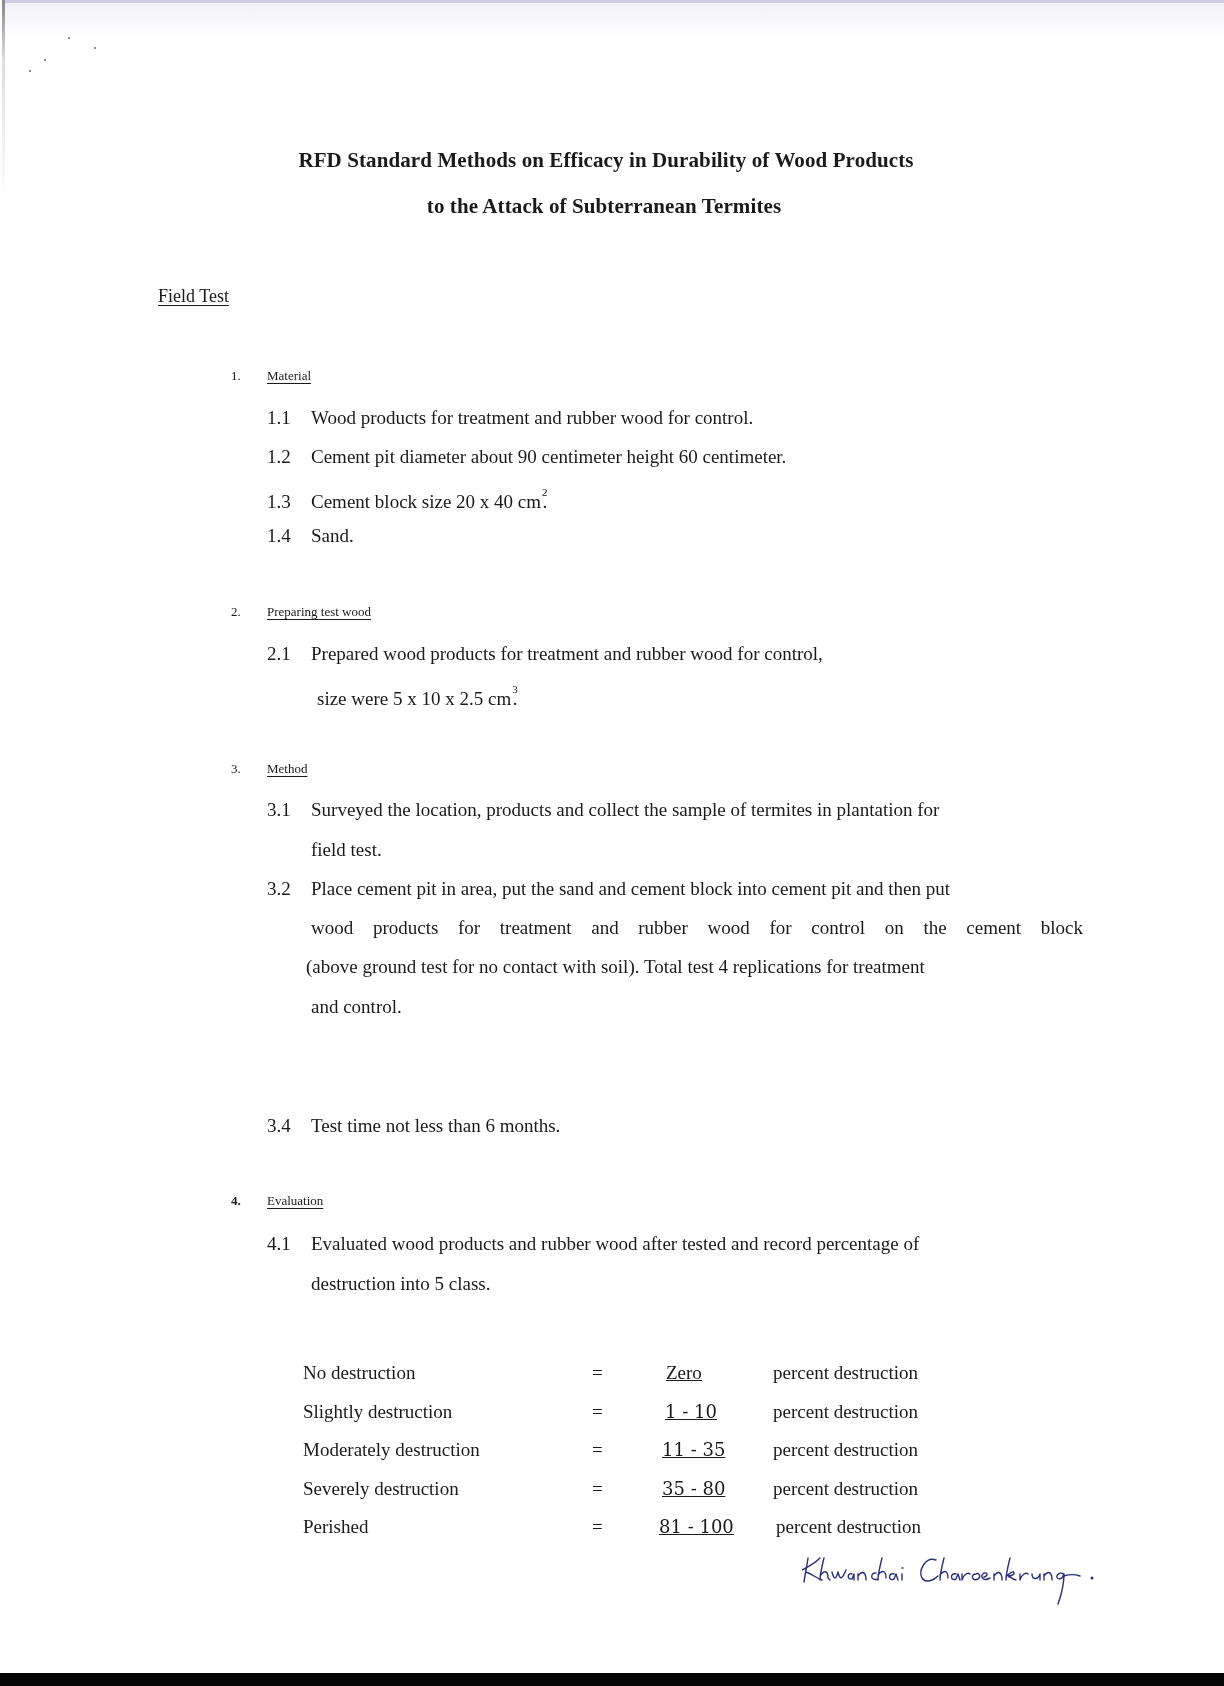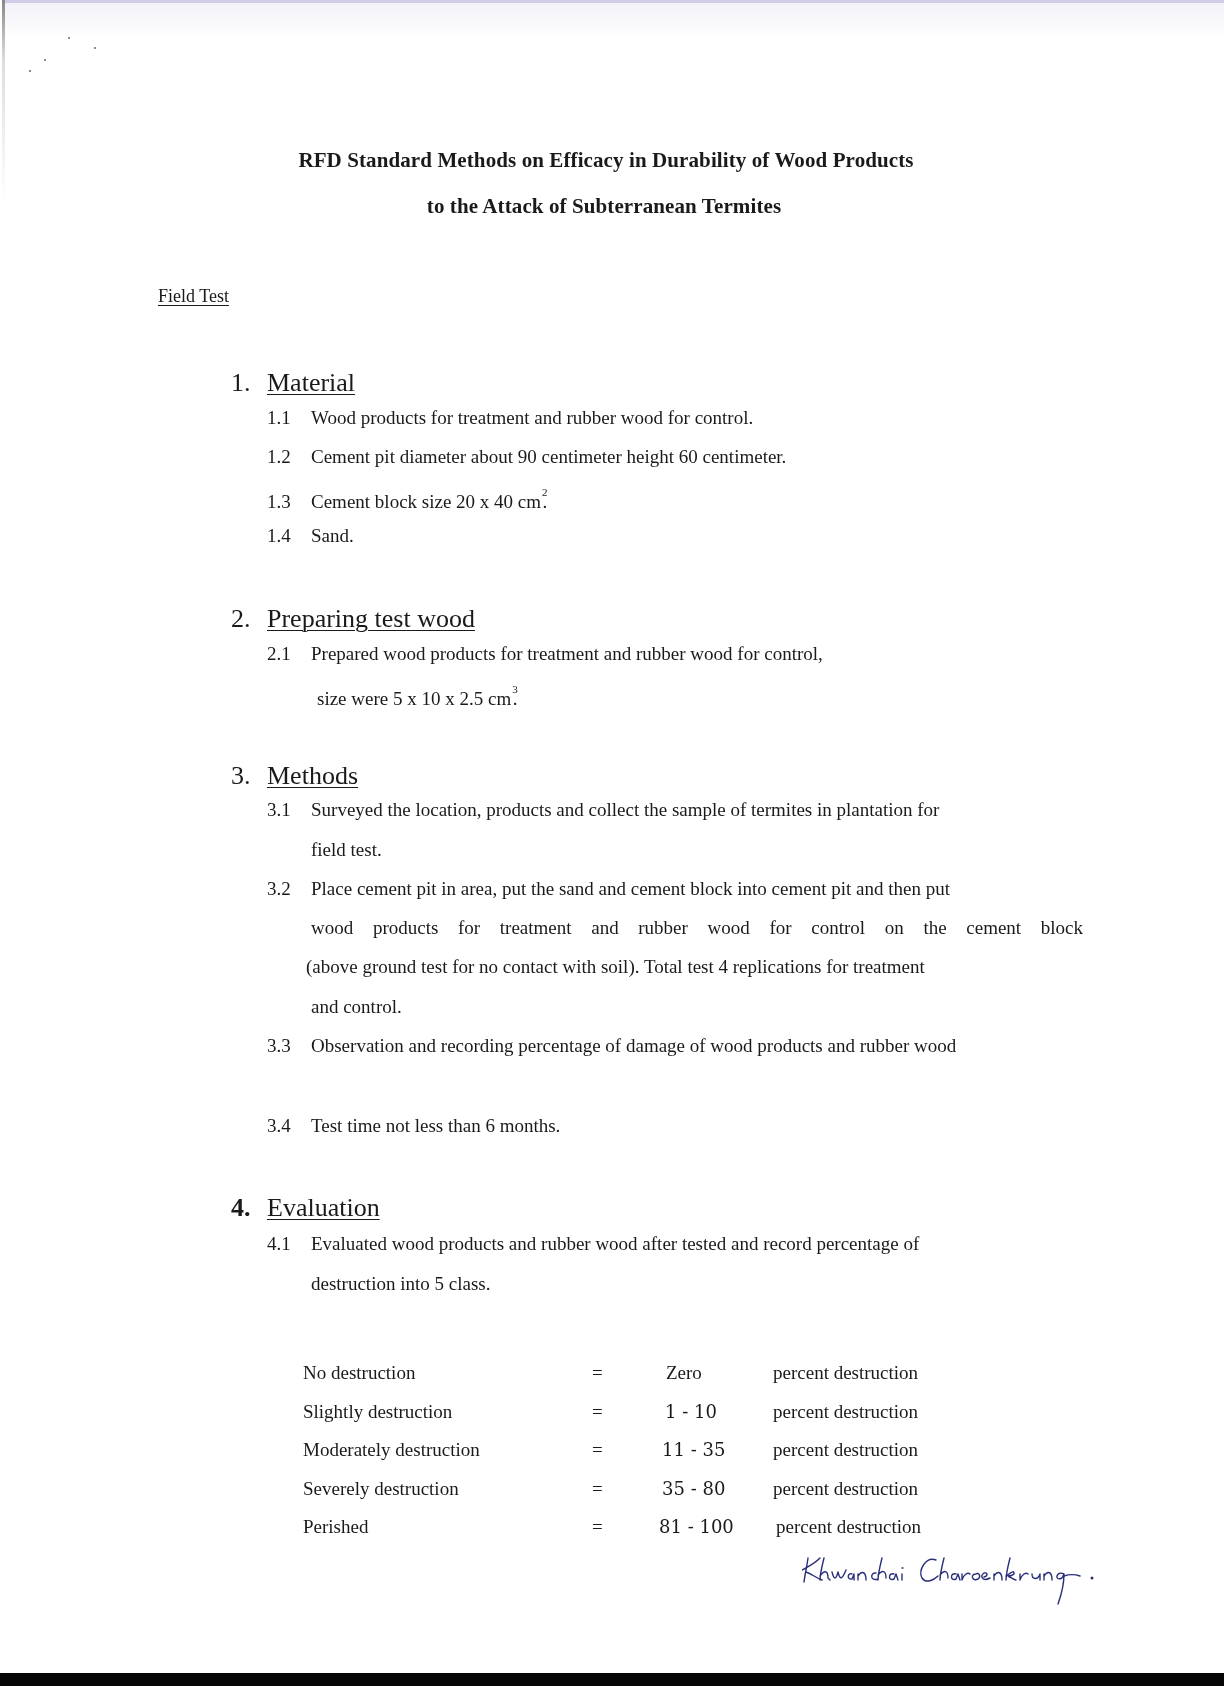--- a/index.html
+++ b/index.html
@@ -63,21 +63,21 @@
       top: 286px;
       font-size: 18px;
     }
     .u {
       text-decoration: underline;
       text-decoration-thickness: 1px;
       text-underline-offset: 3px;
     }
     .h-item {
       position: absolute;
-      font-size: 26px;
+      font-size: 13px;
       white-space: nowrap;
     }
     .h-item .num {
       display: inline-block;
       width: 36px;
     }
     .h-item.bold { font-weight: bold; }
 
     .line {
       position: absolute;
@@ -115,21 +115,21 @@
       position: relative;
       height: 38.5px;
     }
     .class-row span {
       position: absolute;
       top: 0;
       white-space: nowrap;
     }
     .c-name { left: 0; }
     .c-eq { left: 289px; }
-    .c-range { left: 359px; font-family: "DejaVu Serif", serif; font-size: 18px; }
+    .c-range { left: 359px; font-family: "DejaVu Serif", serif; font-size: 18px; text-decoration: underline; }
     .c-range.word { font-family: "Liberation Serif", serif; font-size: 19px; left: 363px; }
     .c-unit { left: 470px; }
 
     .signature {
       position: absolute;
       left: 800px;
       top: 1552px;
       width: 300px;
       height: 60px;
     }
@@ -170,37 +170,34 @@
     <span class="num">2.</span><span class="u">Preparing test wood</span>
   </div>
   <div class="line" style="left:265px;top:643px">
     <span class="num">2.1</span><span>Prepared wood products for treatment and rubber wood for control,</span>
   </div>
   <div class="cont" style="left:315px;top:683px">
     <span>size were 5 x 10 x 2.5 cm</span><sup class="s">3</sup><span>.</span>
   </div>
 
   <div class="h-item" style="left:229px;top:761px">
-    <span class="num">3.</span><span class="u">Methods</span>
+    <span class="num">3.</span><span class="u">Method</span>
   </div>
   <div class="line" style="left:265px;top:799px">
     <span class="num">3.1</span><span>Surveyed the location, products and collect the sample of termites in plantation for</span>
   </div>
   <div class="cont" style="left:309px;top:839px">field test.</div>
 
   <div class="line" style="left:265px;top:878px">
     <span class="num">3.2</span><span>Place cement pit in area, put the sand and cement block into cement pit and then put</span>
   </div>
   <div class="cont just" style="left:309px;top:917px;width:772px">wood products for treatment and rubber wood for control on the cement block</div>
   <div class="cont" style="left:304px;top:956px">(above ground test for no contact with soil). Total test 4 replications for treatment</div>
   <div class="cont" style="left:309px;top:996px">and control.</div>
 
-  <div class="line" style="left:265px;top:1035px">
-    <span class="num">3.3</span><span>Observation and recording percentage of damage of wood products and rubber wood</span>
-  </div>
 
   <div class="line" style="left:265px;top:1115px">
     <span class="num">3.4</span><span>Test time not less than 6 months.</span>
   </div>
 
   <div class="h-item bold" style="left:229px;top:1193px">
     <span class="num">4.</span><span class="u" style="font-weight:normal">Evaluation</span>
   </div>
   <div class="line" style="left:265px;top:1233px">
     <span class="num">4.1</span><span>Evaluated wood products and rubber wood after tested and record percentage of</span>

